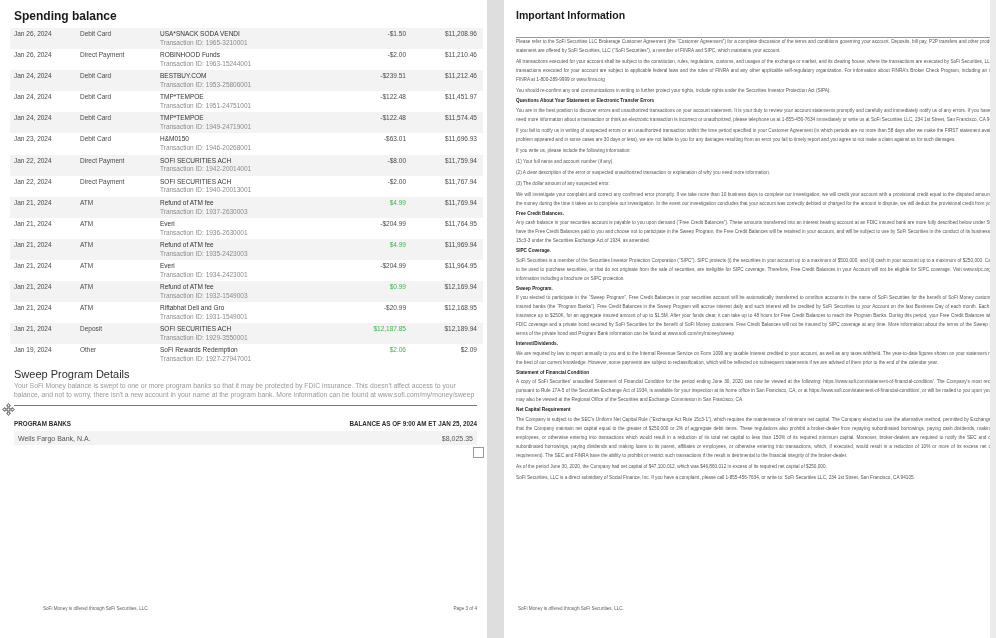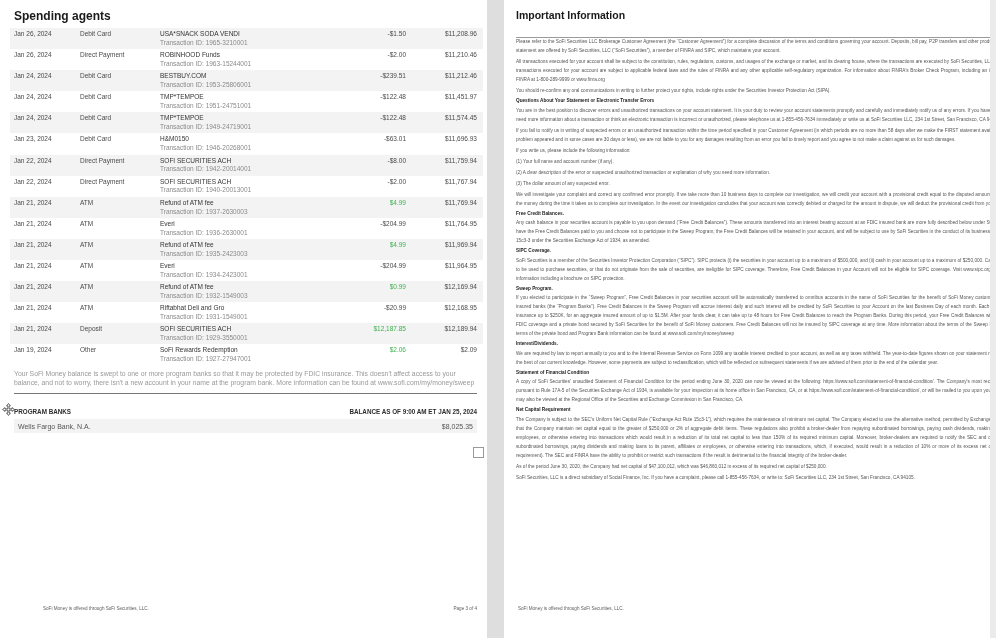--- a/index.html
+++ b/index.html
@@ -54,21 +54,21 @@
   .wm-text{font-size:34px;line-height:35px;font-weight:bold;letter-spacing:0;
            color:var(--wm-blue);font-family:"Liberation Sans",sans-serif}
   .wm-bar{height:4px;background:var(--wm-red);margin-top:0}
 </style>
 </head>
 <body>
 
 <div class="sheet">
 
   <div class="page left">
-    <div class="sb-title">Spending agents</div>
+    <div class="sb-title">Spending balance</div>
     <div class="txn-table">
         <div class="txn-row striped">
     <div class="c date">Jan 26, 2024</div>
     <div class="c type">Debit Card</div>
     <div class="c desc">
       <div class="merchant">USA*SNACK SODA VENDI</div>
       <div class="txid">Transaction ID: 1965-3210001</div>
     </div>
     <div class="c amount">-$1.50</div>
     <div class="c balance">$11,208.96</div>
@@ -219,20 +219,21 @@
     <div class="c desc">
       <div class="merchant">SoFi Rewards Redemption</div>
       <div class="txid">Transaction ID: 1927-27947001</div>
     </div>
     <div class="c amount pos">$2.06</div>
     <div class="c balance">$2.09</div>
   </div>
       </div>
 
     <div class="sweep">
+      <div class="sweep-title">Sweep Program Details</div>
       <div class="sweep-desc">Your SoFi Money balance is swept to one or more program banks so that it may be protected by FDIC insurance. This doesn't affect access to your balance, and not to worry, there isn't a new account in your name at the program bank. More information can be found at www.sofi.com/my/money/sweep</div>
       <hr class="sweep-rule">
       <div class="bank-header">
         <span>PROGRAM BANKS</span>
         <span>BALANCE AS OF 9:00 AM ET JAN 25, 2024</span>
       </div>
       <div id="bank-rows">
           <div class="bank-row">
     <span>Wells Fargo Bank, N.A.</span>
     <span>$8,025.35</span>

